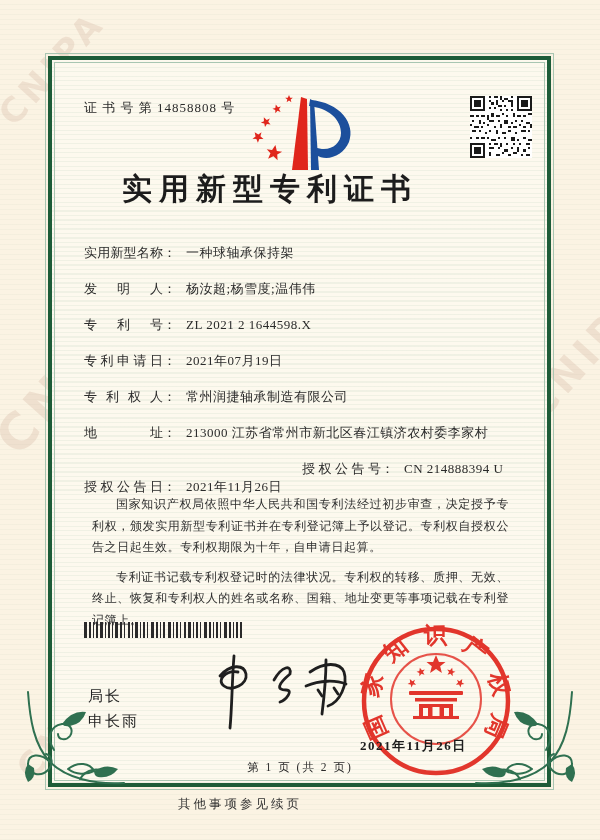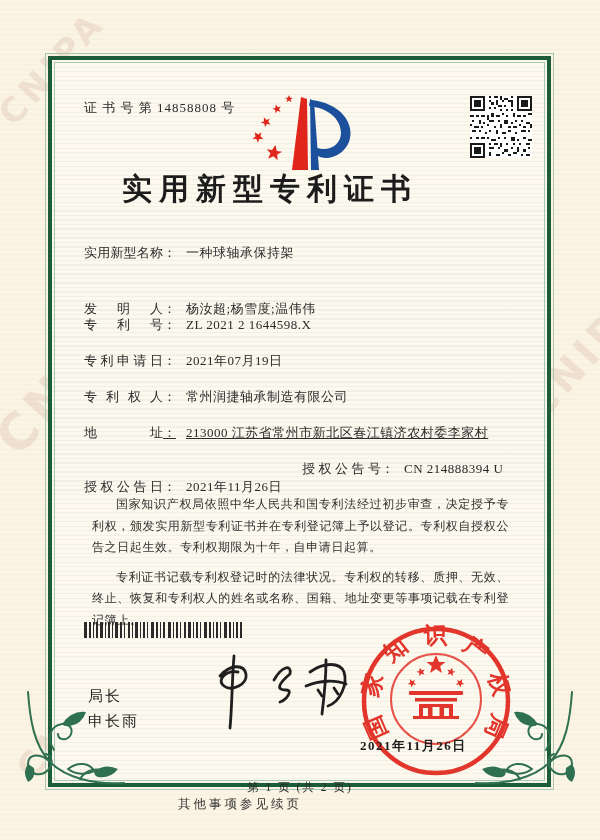--- a/index.html
+++ b/index.html
@@ -38,21 +38,21 @@
   .fcolon { margin-right:10px; }
   .fvalue { letter-spacing:0.5px; }
   .paras { left:84px; top:486px; width:433px; }
   .paras p { margin:8px; text-indent:2em; font-size:12px; line-height:21.5px;
              text-align:justify; letter-spacing:0.6px; color:#303030; }
   .director { left:88px; top:683px; font-family:"Liberation Sans","DejaVu Sans",sans-serif;
               font-size:15px; letter-spacing:2px; line-height:25px; color:#1f1f1f; }
   .sealdate { left:360px; top:737px; font-size:13px; font-weight:bold;
               letter-spacing:1.5px; color:#1d1d1d; z-index:3; }
   .pageno { left:0; top:760px; width:600px; text-align:center;
-            font-size:11.5px; letter-spacing:2px;margin-top:20px; }
+            font-size:11.5px; letter-spacing:2px; }
   .footnote { left:0; top:796px; width:480px; text-align:center;
               font-size:12.5px; letter-spacing:3px; color:#333; }
   svg { display:block; }
 </style>
 </head>
 <body>
 
 <span class="wm" style="left:-18px;top:48px;font-size:34px;">CNIPA</span>
 <span class="wm" style="left:196px;top:140px;font-size:28px;color:rgba(197,151,129,0.14);">CNIPA</span>
 <span class="wm" style="left:332px;top:118px;font-size:24px;color:rgba(197,151,129,0.16);">CNIPA</span>
@@ -119,33 +119,33 @@
   <path fill="#ffffff" d="M1,1h5v5h-5z M23,1h5v5h-5z M1,23h5v5h-5z"></path>
   <path fill="#1a1a1a" d="M2,2h3v3h-3z M24,2h3v3h-3z M2,24h3v3h-3z"></path>
   <path fill="#1a1a1a" d="M9,0h1v1h-1z M11,0h2v1h-2z M14,0h1v2h-1z M16,1h2v1h-2z M19,0h1v1h-1z M9,2h1v1h-1z M12,2h1v2h-1z M15,2h1v1h-1z M18,2h2v1h-2z M10,3h1v1h-1z M13,4h2v1h-2z M16,4h1v1h-1z M19,3h1v2h-1z M9,5h1v1h-1z M11,5h1v1h-1z M14,6h1v1h-1z M17,6h1v1h-1z M19,6h1v1h-1z M0,9h2v1h-2z M3,9h1v1h-1z M5,9h2v1h-2z M8,9h1v2h-1z M10,8h1v2h-1z M12,9h2v1h-2z M15,8h1v1h-1z M17,9h1v1h-1z M20,8h1v2h-1z M22,9h2v1h-2z M25,9h1v1h-1z M27,8h2v1h-2z M1,11h1v1h-1z M4,11h1v2h-1z M6,12h1v1h-1z M9,11h2v1h-2z M13,11h1v1h-1z M16,11h2v2h-2z M19,12h1v1h-1z M21,11h1v1h-1z M24,11h1v1h-1z M26,12h2v1h-2z M0,13h1v1h-1z M2,14h2v1h-2z M5,14h1v1h-1z M8,13h1v1h-1z M11,14h1v1h-1z M14,13h1v2h-1z M18,14h1v1h-1z M20,14h2v1h-2z M23,13h1v1h-1z M25,14h1v1h-1z M28,13h1v2h-1z M1,16h2v1h-2z M4,16h1v1h-1z M7,17h1v1h-1z M9,16h1v1h-1z M12,16h1v2h-1z M15,17h2v1h-2z M18,16h1v1h-1z M21,17h1v1h-1z M24,16h2v1h-2z M27,16h1v1h-1z M0,19h1v1h-1z M3,19h1v1h-1z M5,19h2v1h-2z M8,19h1v1h-1z M10,20h2v1h-2z M13,19h1v1h-1z M16,19h1v1h-1z M19,19h2v2h-2z M22,20h1v1h-1z M25,19h1v1h-1z M27,20h2v1h-2z M9,22h1v1h-1z M11,22h2v1h-2z M14,22h1v2h-1z M17,22h1v1h-1z M20,22h1v1h-1z M23,22h1v1h-1z M26,22h2v1h-2z M9,24h2v1h-2z M13,24h1v1h-1z M16,25h2v1h-2z M19,24h1v1h-1z M22,24h1v2h-1z M25,25h1v1h-1z M27,24h1v1h-1z M9,26h1v2h-1z M12,27h2v1h-2z M15,26h1v1h-1z M18,27h1v1h-1z M20,26h2v1h-2z M24,27h1v1h-1z M26,27h2v1h-2z"></path>
 </svg>
 
 <div class="abs title">实用新型专利证书</div>
 
 <div class="abs frow" style="left:84px;top:244px;">
   <span class="flabel">实用新型名称</span><span class="fcolon">：</span><span class="fvalue">一种球轴承保持架</span>
 </div>
-<div class="abs frow" style="left:84px;top:280px;margin-top:20px;">
+<div class="abs frow" style="left:84px;top:280px;">
   <span class="flabel">发明人</span><span class="fcolon">：</span><span class="fvalue">杨汝超;杨雪度;温伟伟</span>
 </div>
 <div class="abs frow" style="left:84px;top:316px;">
   <span class="flabel">专利号</span><span class="fcolon">：</span><span class="fvalue">ZL 2021 2 1644598.X</span>
 </div>
 <div class="abs frow" style="left:84px;top:352px;">
   <span class="flabel">专利申请日</span><span class="fcolon">：</span><span class="fvalue">2021年07月19日</span>
 </div>
 <div class="abs frow" style="left:84px;top:388px;">
   <span class="flabel">专利权人</span><span class="fcolon">：</span><span class="fvalue">常州润捷轴承制造有限公司</span>
 </div>
-<div class="abs frow" style="left:84px;top:424px;text-decoration:underline;">
+<div class="abs frow" style="left:84px;top:424px;">
   <span class="flabel">地址</span><span class="fcolon">：</span><span class="fvalue">213000 江苏省常州市新北区春江镇济农村委李家村</span>
 </div>
 <div class="abs frow" style="left:84px;top:478px;">
   <span class="flabel">授权公告日</span><span class="fcolon">：</span><span class="fvalue">2021年11月26日</span>
 </div>
 <div class="abs frow" style="left:302px;top:460px;">
   <span class="flabel">授权公告号</span><span class="fcolon">：</span><span class="fvalue">CN 214888394 U</span>
 </div>
 
 <div class="abs paras">

